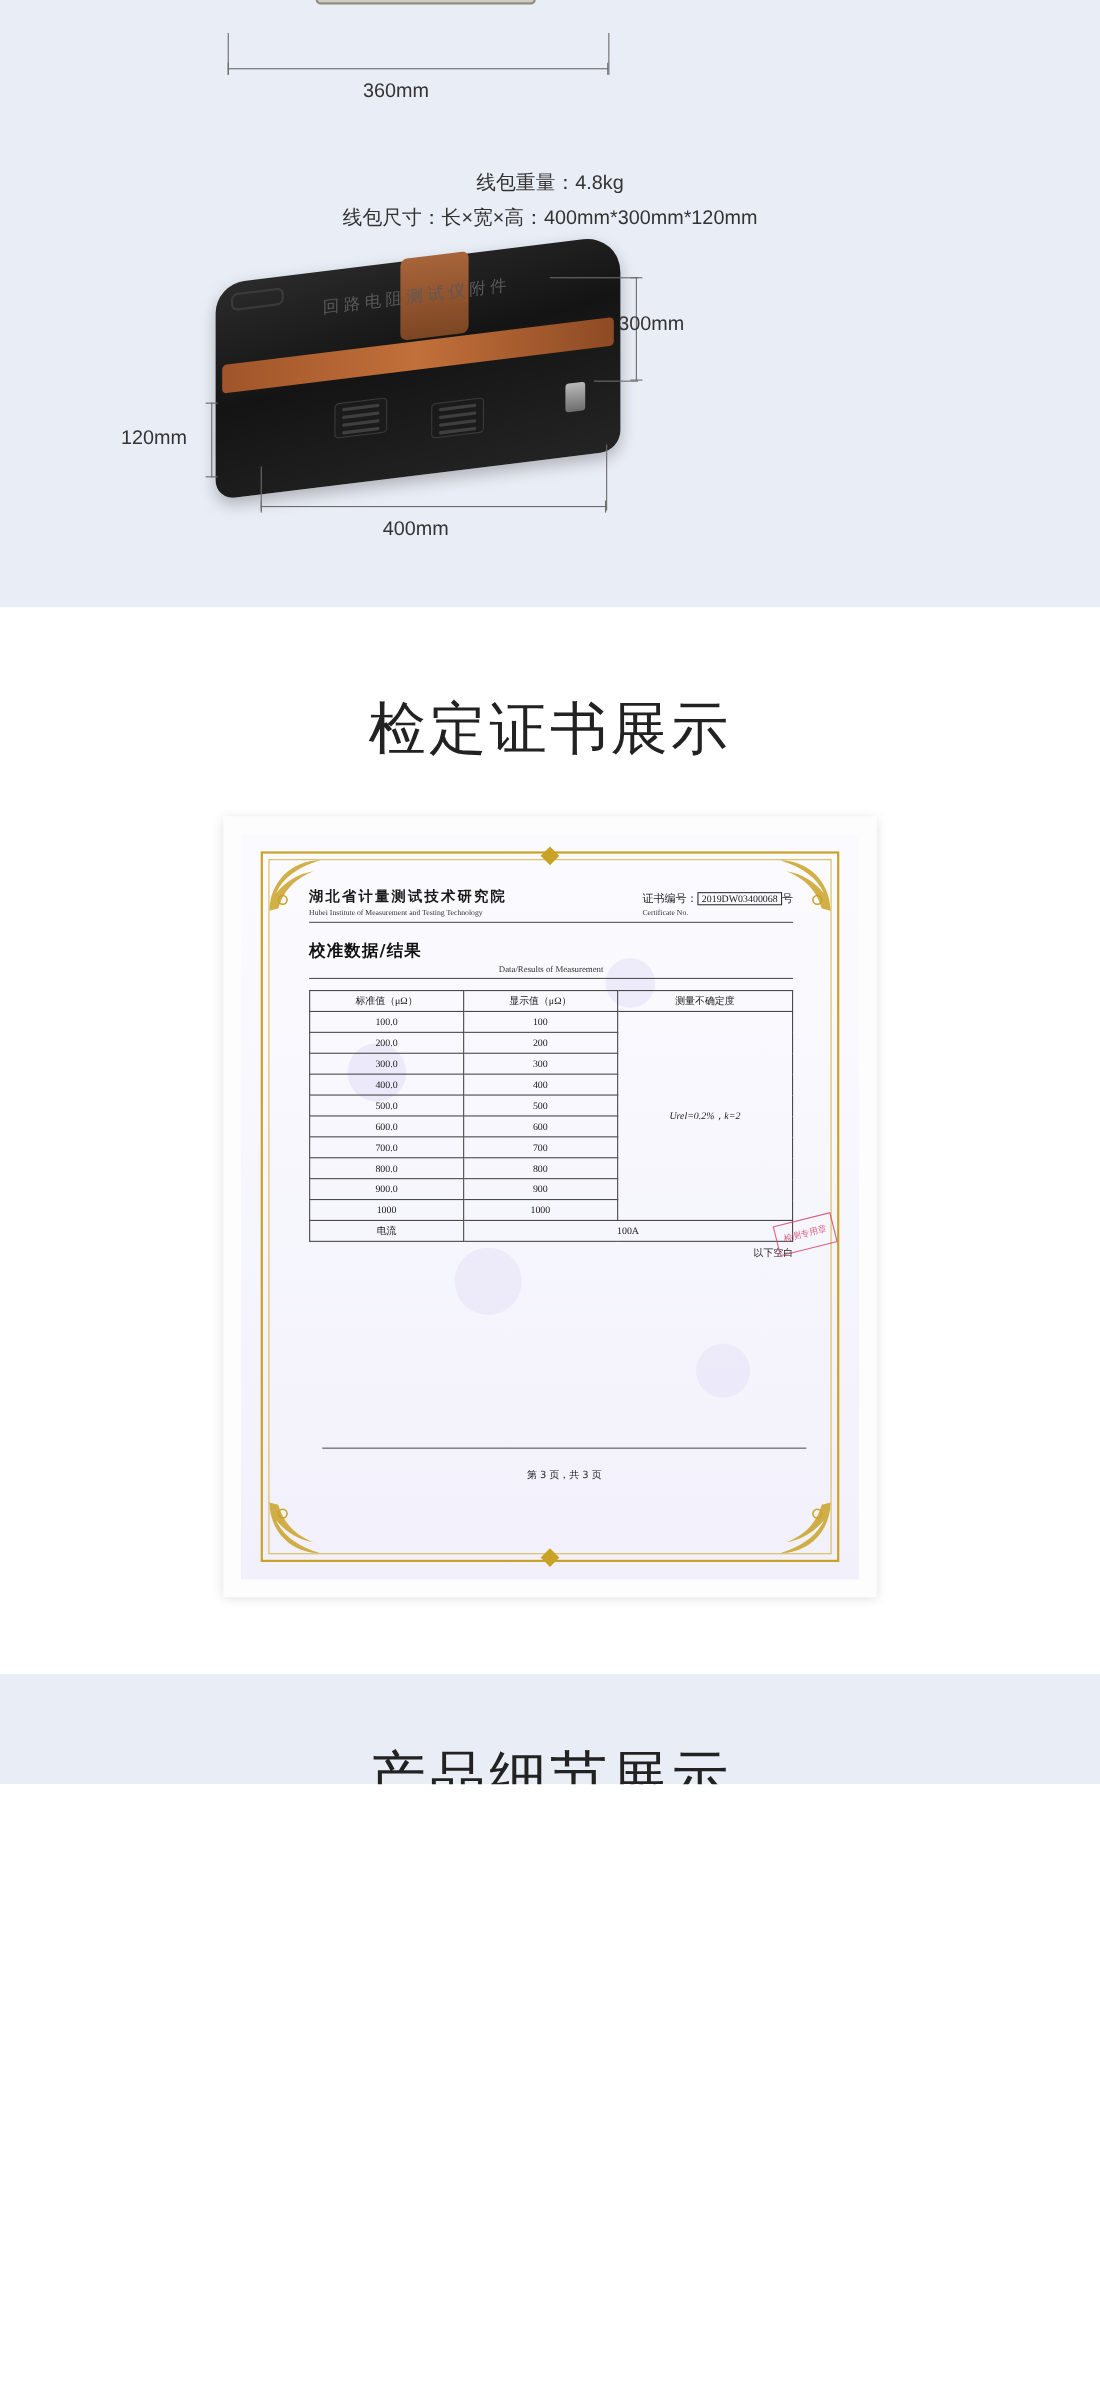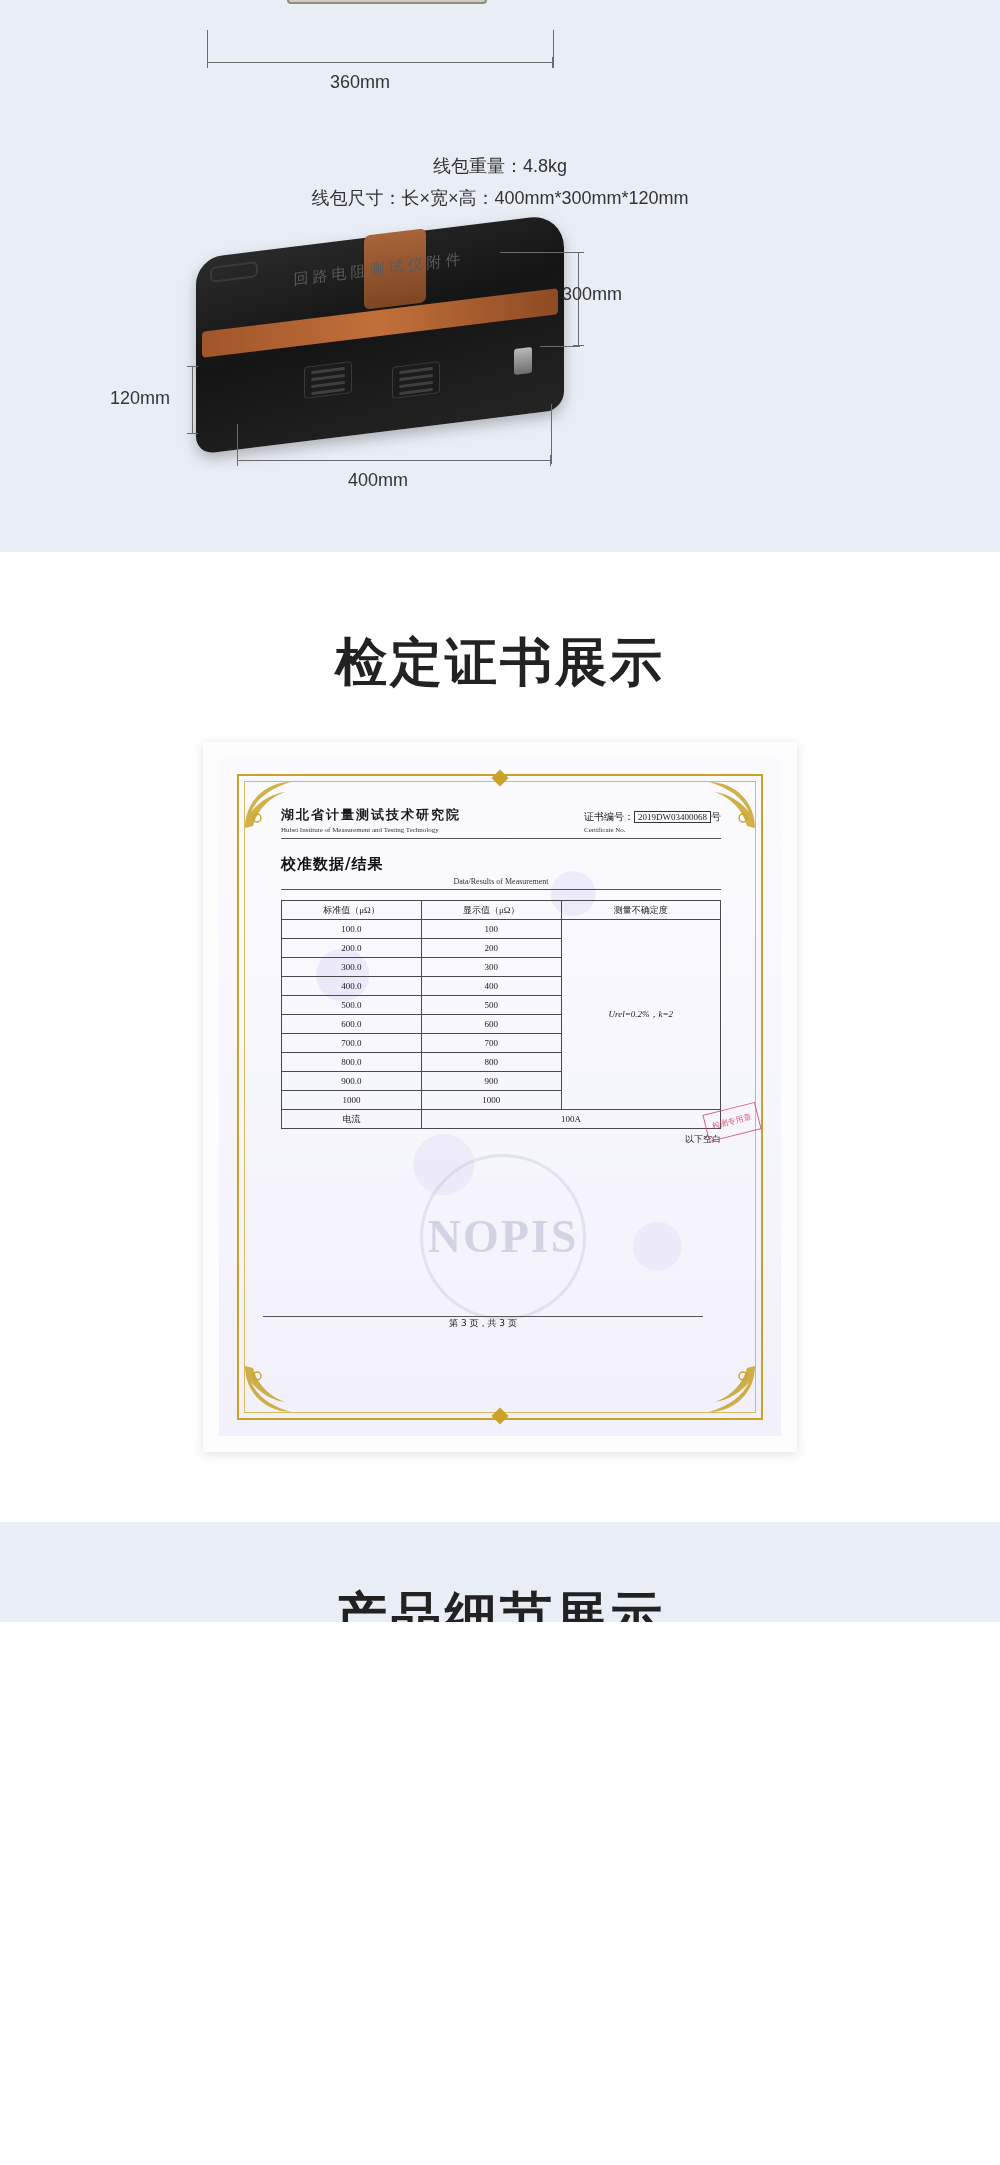--- a/index.html
+++ b/index.html
@@ -203,21 +203,21 @@
   }
 
   
   .sec-cert {
     background: #ffffff;
     padding: 46px 0 70px 0;
   }
   .sec-title {
     text-align: center;
     font-size: 52px;
-    font-weight: bold;
+    font-weight: normal;
     color: #222;
     letter-spacing: 3px;
     font-family: "DejaVu Sans", sans-serif;
     margin: 30px 0 44px 0;
   }
   .cert-shell {
     width: 594px;
     margin: 0 auto;
     background: #fdfdfd;
     box-shadow: 0 2px 10px rgba(0,0,0,0.12);
@@ -387,25 +387,25 @@
     color: rgba(150,150,185,0.35);
     font-size: 46px;
     font-weight: bold;
     line-height: 160px;
     text-align: center;
     letter-spacing: 2px;
     font-family: "Liberation Serif", serif;
   }
   .cert-footer {
     position: absolute;
-    left: 44px;
+    left: 74px;
     width: 440px;
     top: 558px;
     border-top: 1px solid #555;
-    padding-top: 0;
+    padding-top: 18px;
     text-align: center;
     font-size: 9px;
     color: #222;
     font-family: "DejaVu Sans", sans-serif;
   }
 
   
   .sec-details {
     background: #e9edf5;
     padding: 60px 0 0 0;
@@ -581,21 +581,20 @@
                 <td>电流</td>
                 <td colspan="2">100A</td>
               </tr>
             </tbody>
           </table>
 
           <div class="cert-blank">以下空白</div>
         </div>
 
         <div class="cert-stamp">检测专用章</div>
-        <div class="cert-watermark">NOPIS</div>
         <div class="cert-footer">第 3 页，共 3 页</div>
       </div>
     </div>
   </div>
 
   <div class="sec-details">
     <div class="sec-title">产品细节展示</div>
   </div>
 
 </div>

